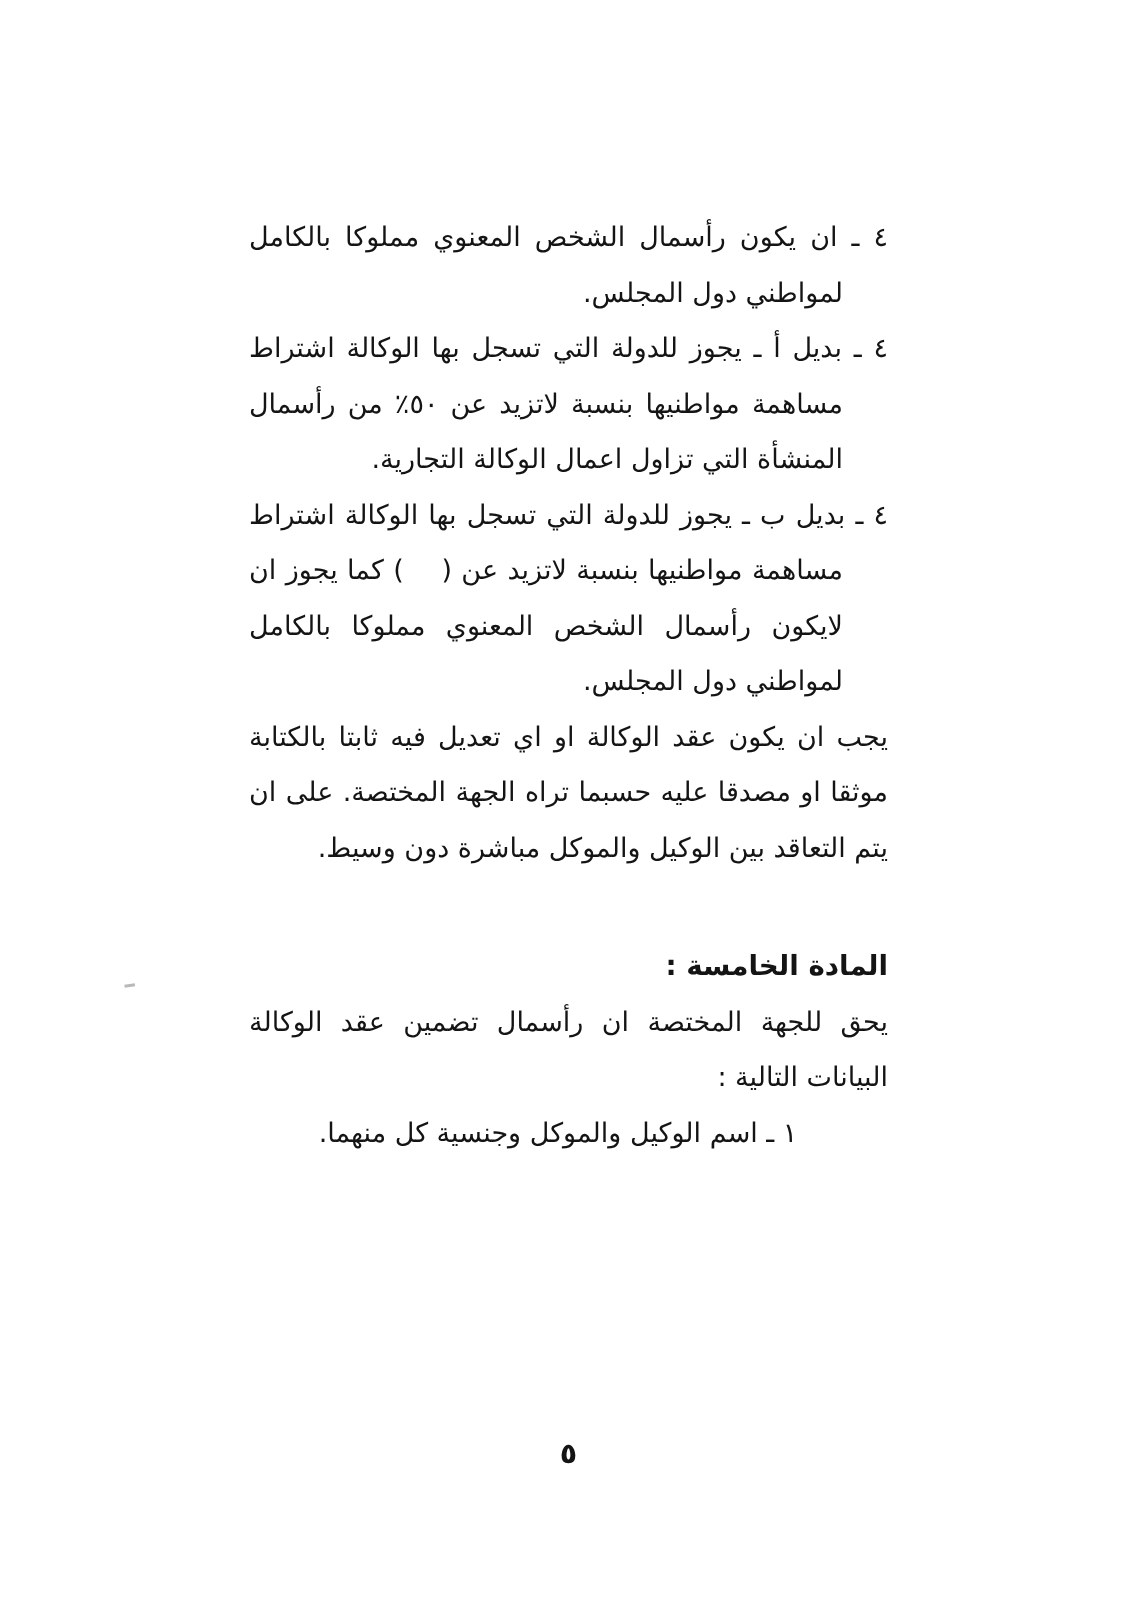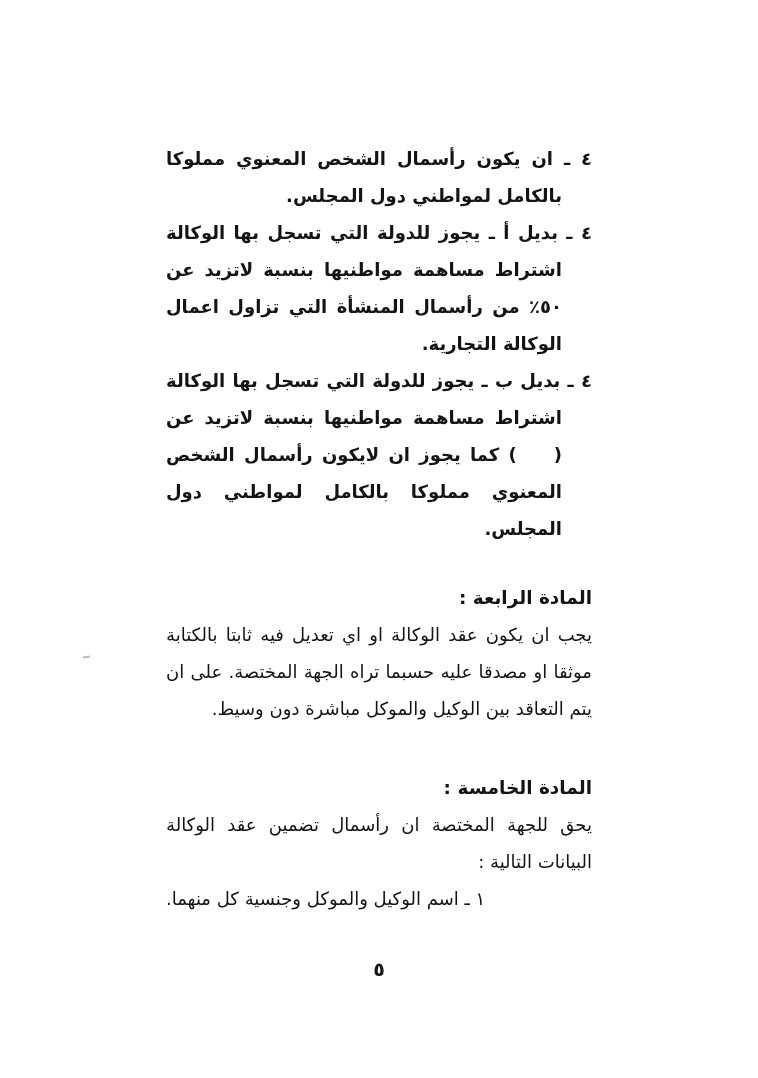--- a/index.html
+++ b/index.html
@@ -32,36 +32,35 @@
       text-align: justify;
       text-justify: inter-word;
     }
     p {
       margin: 0;
     }
     
     .list-item {
       padding-right: 30px;
       text-indent: -30px;
-      font-weight: bold;
     }
     .article-title {
       font-weight: bold;
       font-size: 18.5px;
       margin: 0;
       text-align: right;
     }
     .article-title.art4 { margin-top: 32px; }
     .article-title.art5 { margin-top: 42px; }
     .article-body {
       text-align: justify;
     }
     .numbered-item {
       padding-right: 14px;
-      text-align: left;
+      text-align: center;
     }
     .page-number {
       position: absolute;
       top: 958px;
       left: 0;
       width: 100%;
       text-align: center;
       font-size: 19px;
       font-weight: bold;
       direction: rtl;
@@ -84,21 +83,20 @@
   <div class="scan-artifact"></div>
 
   <div class="text-block">
 
     <p class="list-item">٤ ـ ان يكون رأسمال الشخص المعنوي مملوكا بالكامل لمواطني دول المجلس.</p>
 
     <p class="list-item">٤ ـ بديل أ ـ يجوز للدولة التي تسجل بها الوكالة اشتراط مساهمة مواطنيها بنسبة لاتزيد عن ٥٠٪ من رأسمال المنشأة التي تزاول اعمال الوكالة التجارية.</p>
 
     <p class="list-item">٤ ـ بديل ب ـ يجوز للدولة التي تسجل بها الوكالة اشتراط مساهمة مواطنيها بنسبة لاتزيد عن (&nbsp;&nbsp;&nbsp;&nbsp;) كما يجوز ان لايكون رأسمال الشخص المعنوي مملوكا بالكامل لمواطني دول المجلس.</p>
 
-    <p class="article-title art4">المادة الرابعة :</p>
 
     <p class="article-body">يجب ان يكون عقد الوكالة او اي تعديل فيه ثابتا بالكتابة موثقا او مصدقا عليه حسبما تراه الجهة المختصة. على ان يتم التعاقد بين الوكيل والموكل مباشرة دون وسيط.</p>
 
     <p class="article-title art5">المادة الخامسة :</p>
 
     <p class="article-body">يحق للجهة المختصة ان رأسمال تضمين عقد الوكالة البيانات التالية :</p>
 
     <p class="numbered-item">١ ـ اسم الوكيل والموكل وجنسية كل منهما.</p>
 
   </div>

